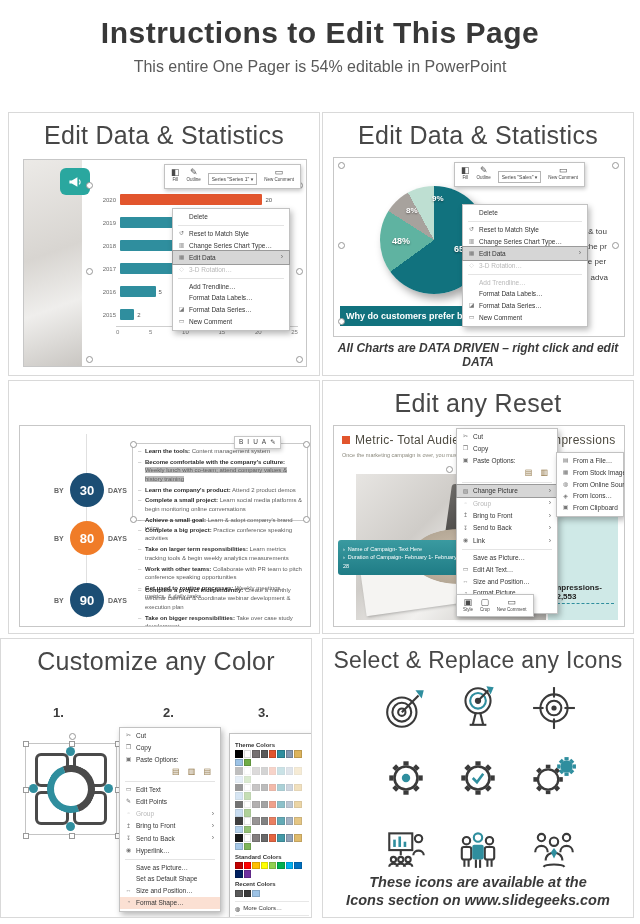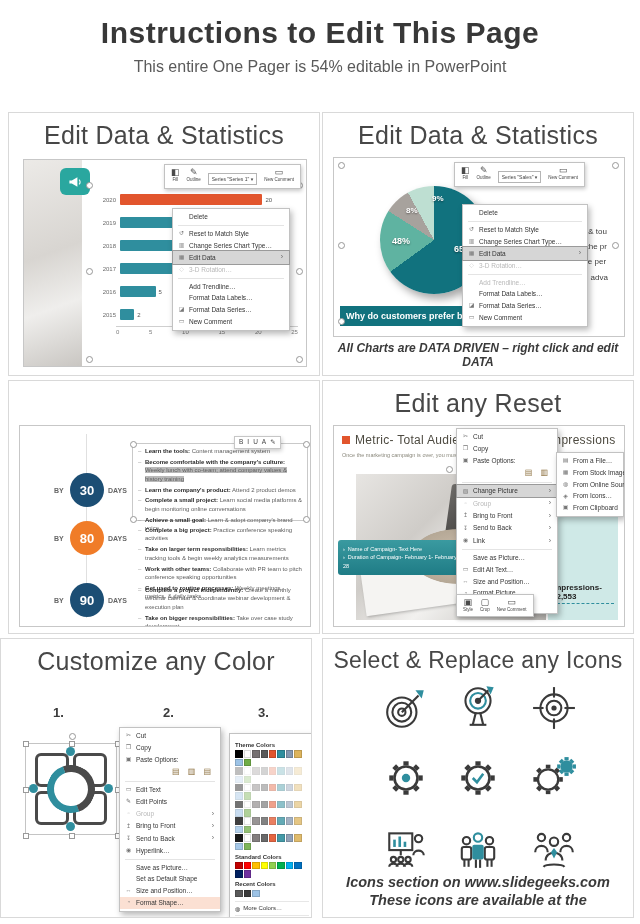--- a/index.html
+++ b/index.html
@@ -902,16 +902,16 @@
       <circle cx="34" cy="12" r="3.5"></circle>
         <path d="M28 26c0-8 12-8 12 0"></path>
       <circle cx="22" cy="16" r="4"></circle>
         <path d="M14 34c0-10 16-10 16 0"></path>
       <path d="M22 22l3 4-3 6-3-6z" fill="#2f8e9e" stroke="none"></path>
       <path d="M12 40c2-3 18-3 20 0"></path>
     </svg>
   </div>
 
   <div class="footer-note" style="left:10px;top:234px;width:290px;">
+    <div>These icons are available at the</div>
     <div>Icons section on www.slidegeeks.com</div>
-    <div>These icons are available at the</div>
   </div>
 </div>
 
 </body></html>

